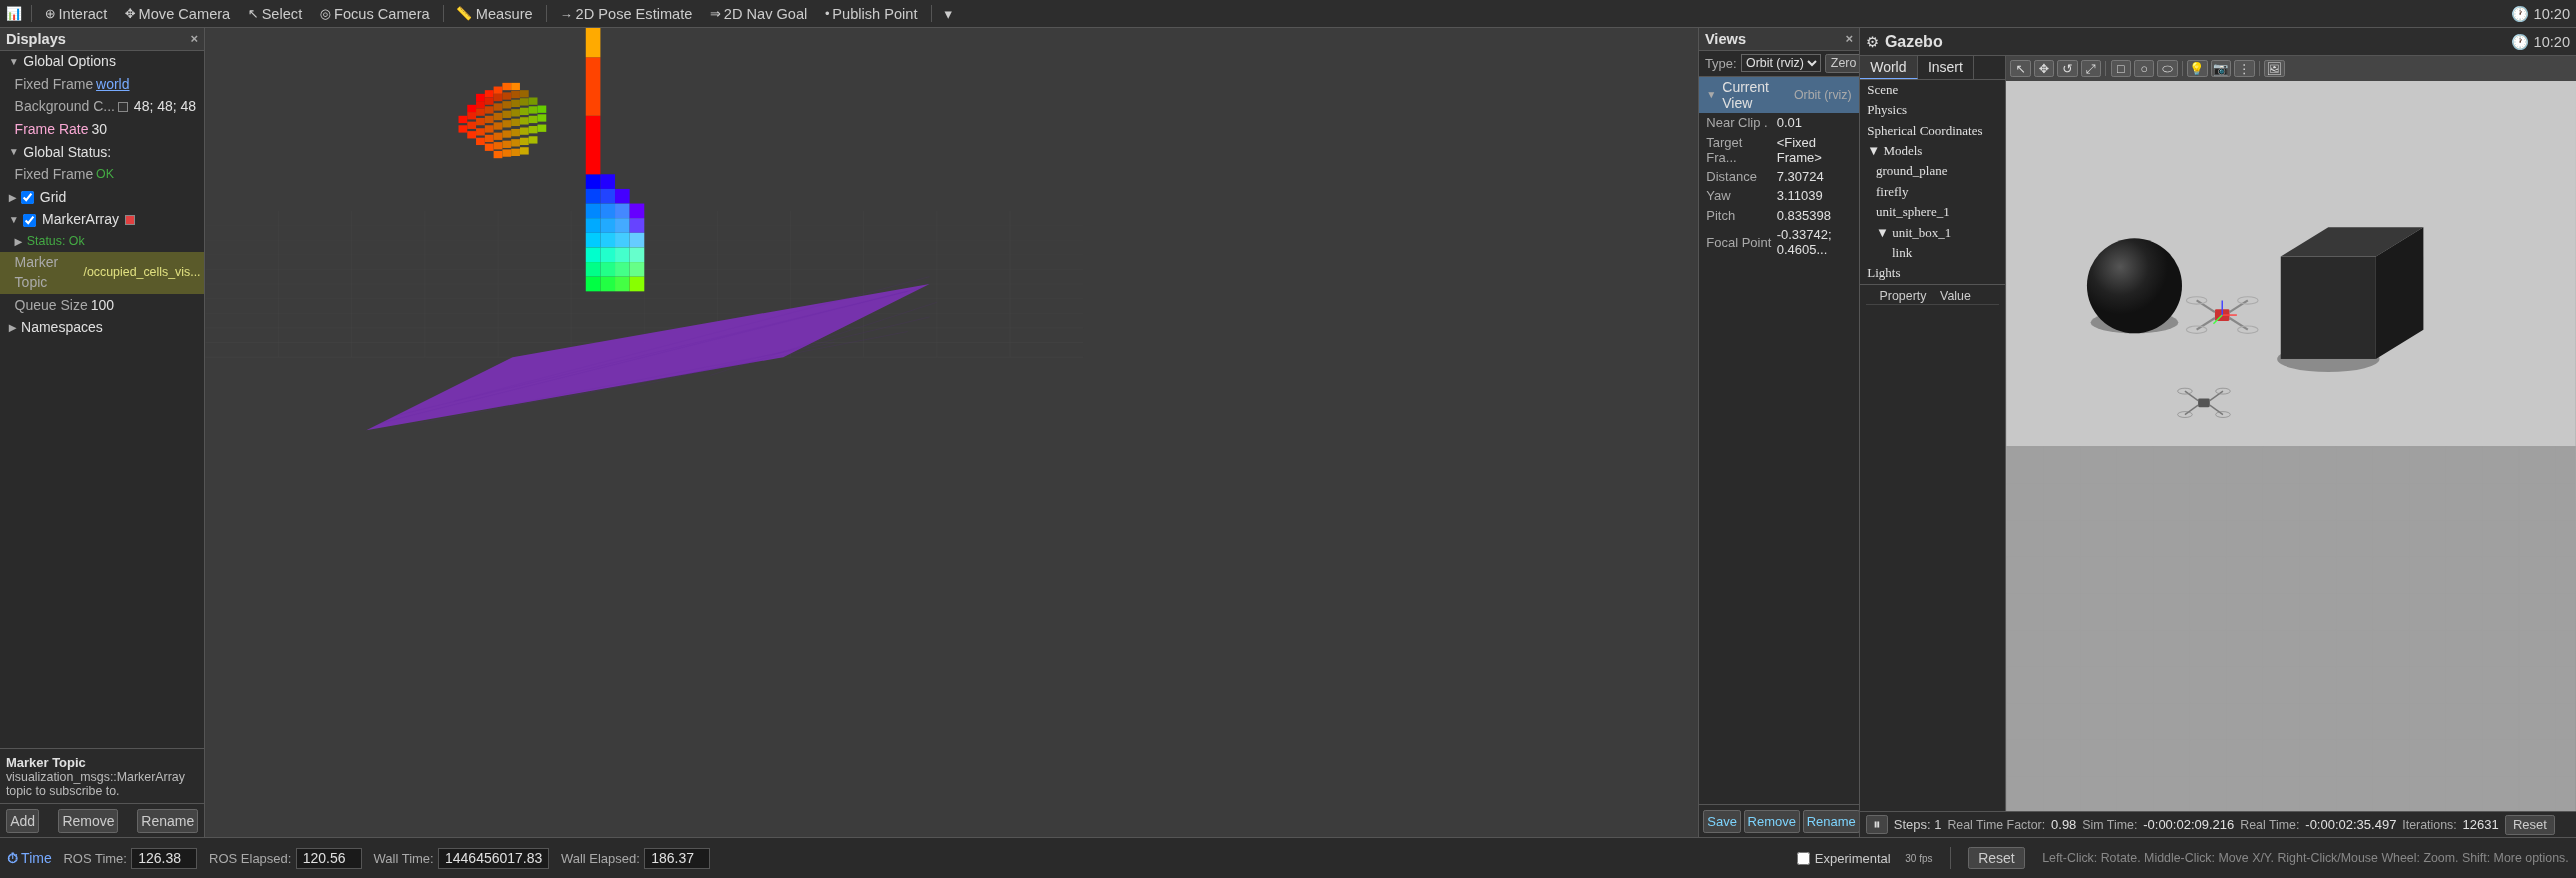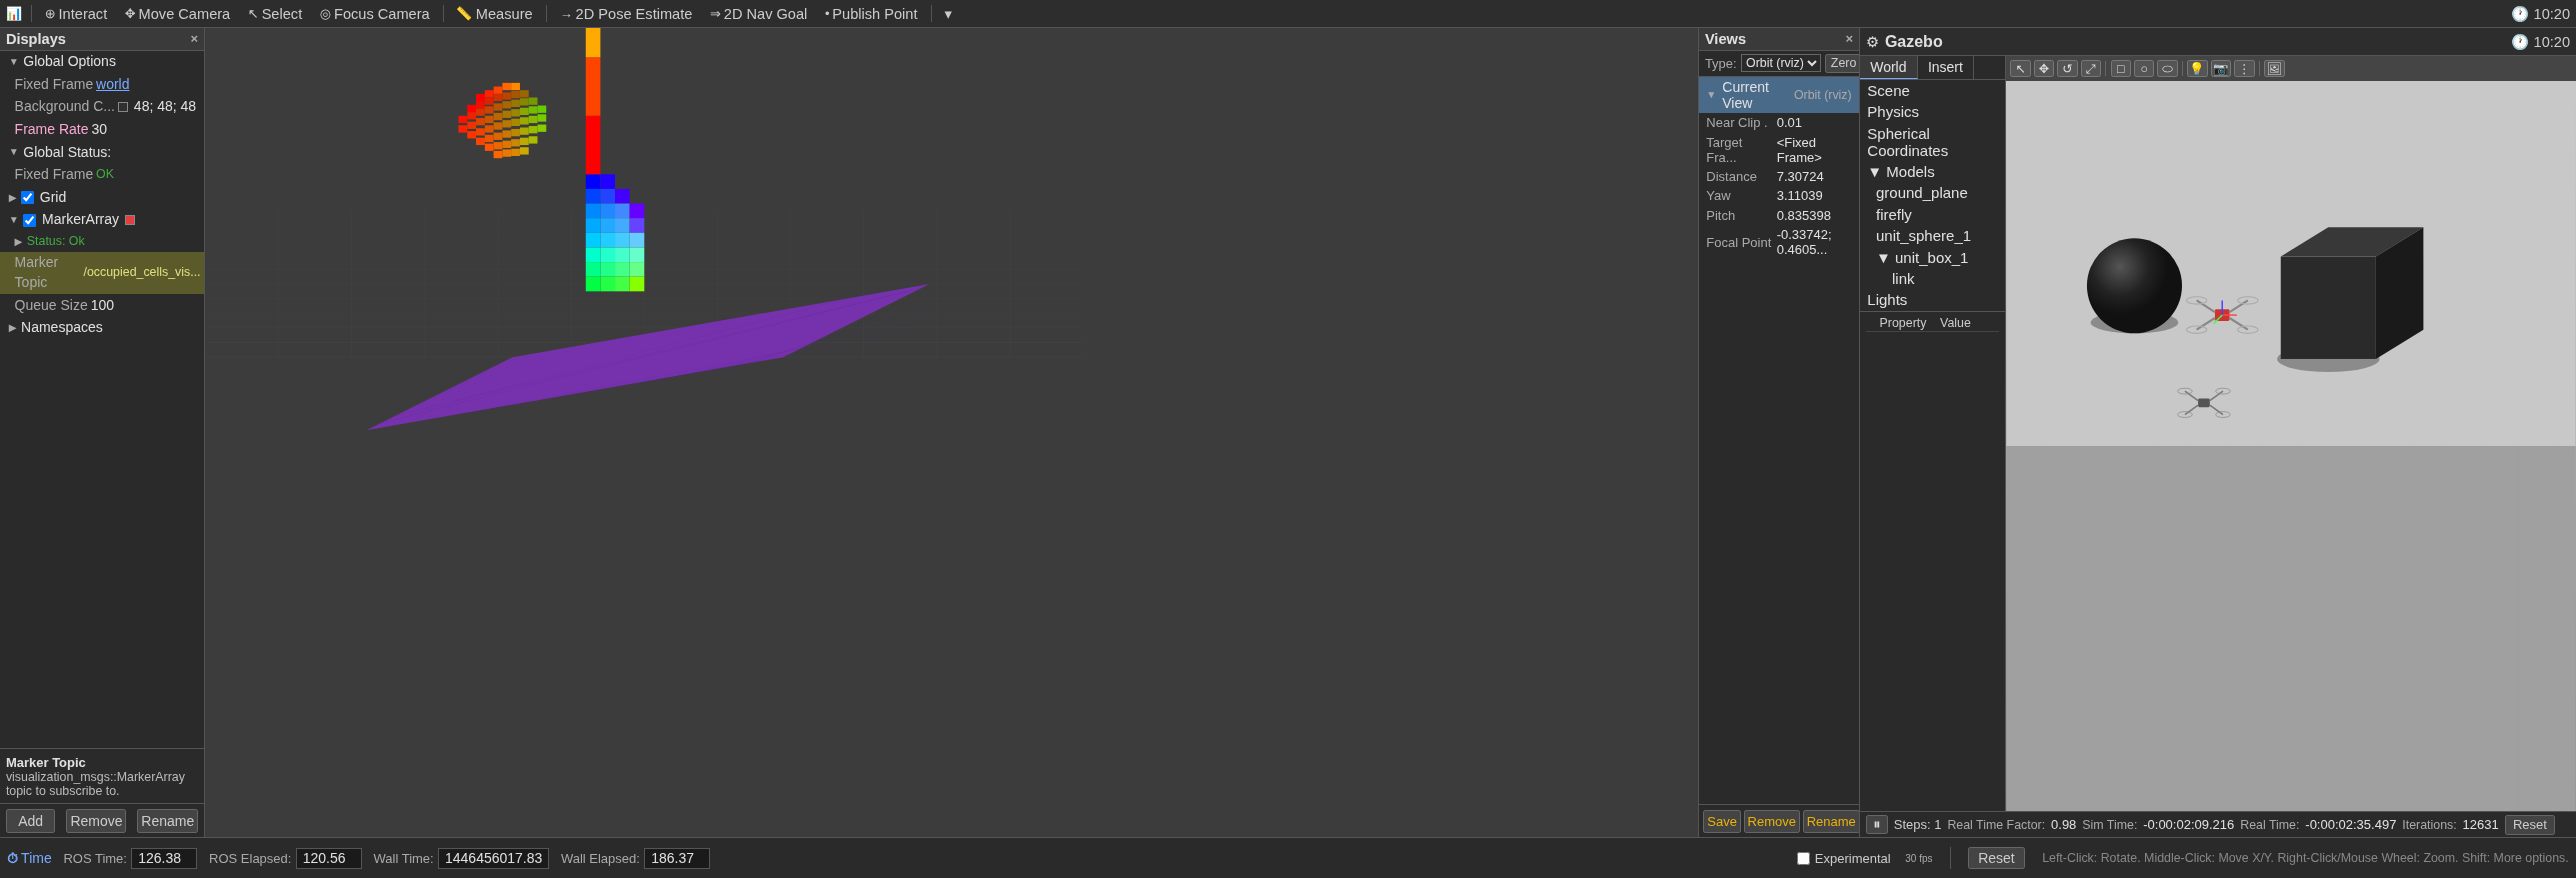--- a/index.html
+++ b/index.html
@@ -103,21 +103,21 @@
     .color-box {
       width: 10.2px; height: 10.2px;
       border: 0.7px solid #888;
       display: inline-block;
       flex-shrink: 0;
     }
 
     
     .panel-buttons {
       display: flex;
-      gap: 11px;
+      gap: 19px;
       padding: 4.4px 5.9px;
       border-top: 0.7px solid #555;
       background: #2a2a2a;
     }
     .panel-btn {
       flex: 1;
       background: #444;
       border: 0.7px solid #666;
       color: #ccc;
       font-size: 14px;
@@ -177,21 +177,21 @@
       display: flex;
       gap: 2.9px;
       padding: 4.4px;
       margin-top: auto;
       border-top: 0.7px solid #555;
     }
     .views-btn {
       flex: 1;
       background: #444;
       border: 0.7px solid #666;
-      color: #eab308;
+      color: #7dd3fc;
       font-size: 13px;
       padding: 2.9px;
       cursor: pointer;
       border-radius: 2.2px;
       text-align: center;
     }
 
     
     .right-section {
       width: 717px;
@@ -237,22 +237,23 @@
       cursor: pointer;
       font-size: 14px;
       border-right: 0.7px solid #555;
     }
     .gazebo-tab.active {
       background: #3a3a3a;
       border-bottom: 1.5px solid #7af;
     }
     .gazebo-tree-item {
       padding: 2.2px 7.3px;
-      font-size: 15px;
-      cursor: pointer;
+      font-size: 13px;
+      cursor: pointer;
+      font-family: Liberation Serif, serif;
     }
     .gazebo-tree-indent { padding-left: 16px; }
     .gazebo-property-panel {
       border-top: 0.7px solid #555;
       padding: 2.9px 5.9px;
     }
     .gazebo-prop-header {
       display: flex;
       font-size: 12.4px;
       color: #ccc;

